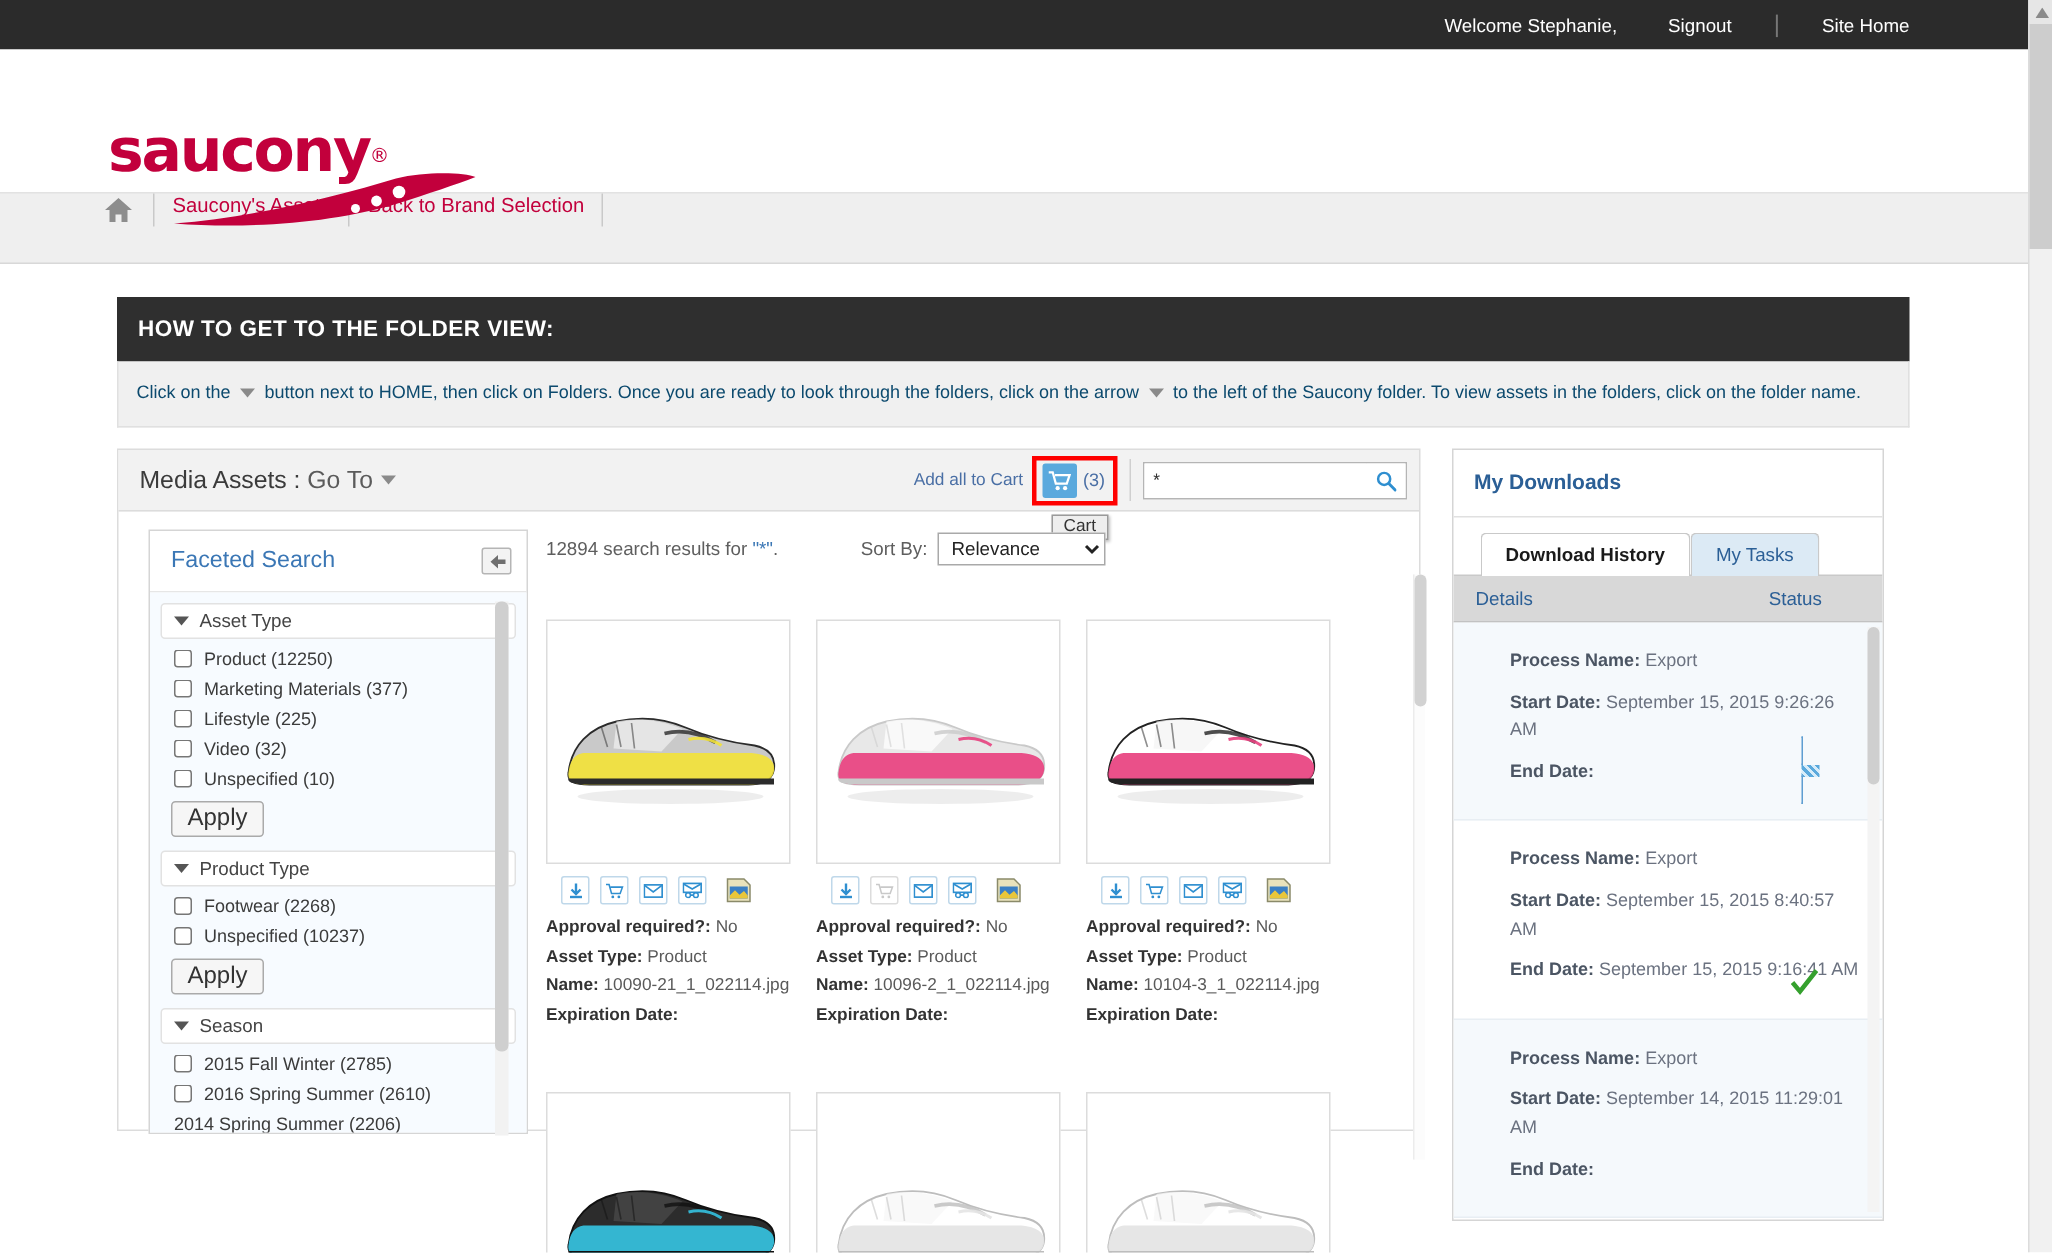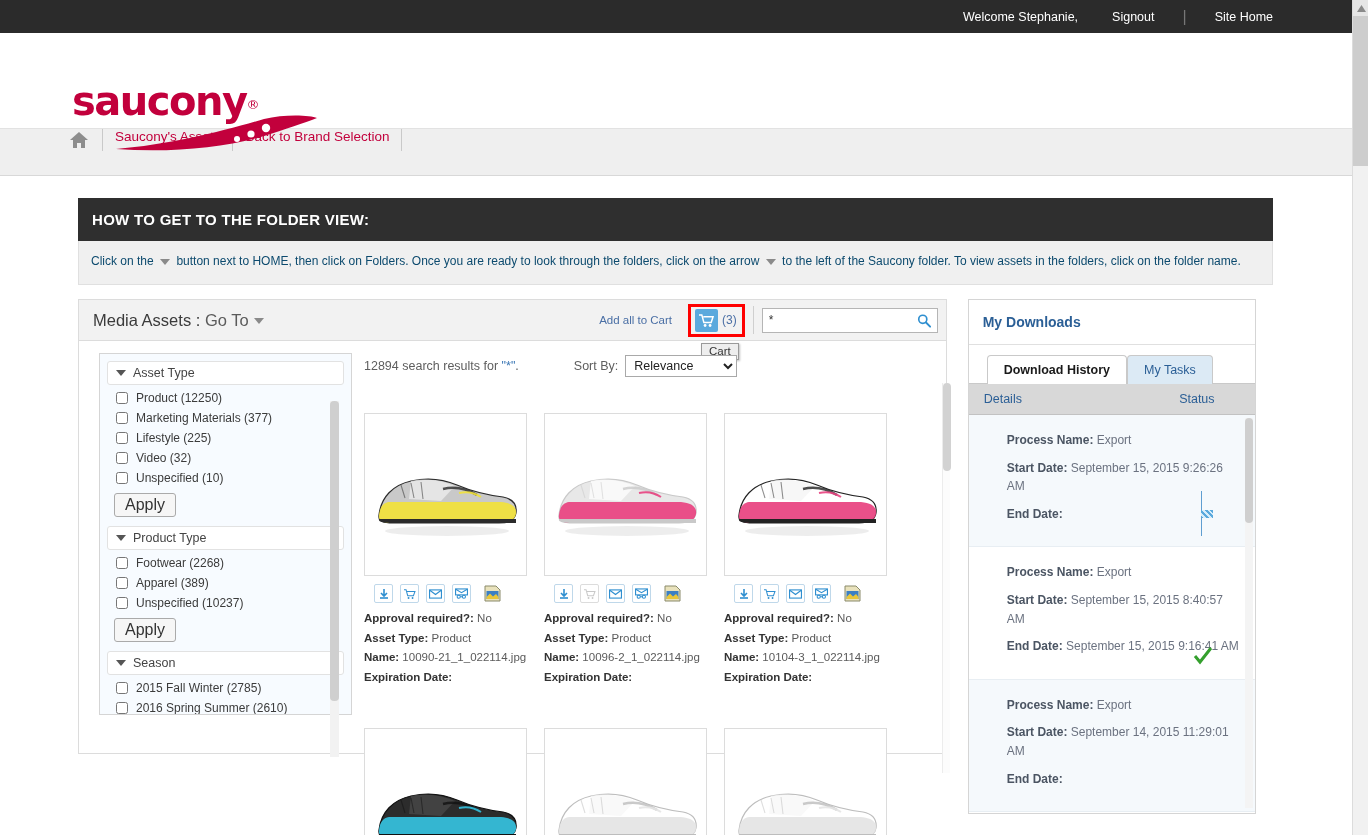--- a/index.html
+++ b/index.html
@@ -74,21 +74,21 @@
     display:flex; align-items:center; padding:0 8px 0 14px;
   }
   .assets-title { font-size:16.5px; color:#3b3b3b; }
   .assets-title .goto { color:#5b5b5b; }
   .caret-down {
     display:inline-block; width:0;height:0;
     border-left:5px solid transparent;border-right:5px solid transparent;
     border-top:6px solid #8a8a8a; margin-left:5px; vertical-align:middle;
   }
   .head-right { margin-left:auto; display:flex; align-items:center; }
-  .addall { font-size:11.5px; color:#4a6fa5; text-decoration:none; margin-right:16px; }
+  .addall { font-size:11.5px; color:#4a6fa5; text-decoration:none; margin-right:6px; }
   .cart-box {
     border:3px solid #ff0000; padding:2px 5px 2px 4px;
     display:flex; align-items:center; gap:4px; position:relative;
   }
   .cart-ico {
     width:23px;height:23px;background:#5aa9dd;border-radius:2px;
     display:flex;align-items:center;justify-content:center;
   }
   .cart-count { font-size:12px; color:#4a6fa5; }
   .cart-tip {
@@ -282,20 +282,28 @@
               </svg>
           </button>
         </span>
       </span>
     </div>
 
     <div class="assets-body">
 
       <div class="facet-col">
         <div class="facet-box">
+          <div class="facet-head">
+            <span class="facet-title">Faceted Search</span>
+            <span class="collapse-btn">
+              <svg width="13" height="11" viewBox="0 0 13 11">
+                  <path d="M7 1 L2 5.5 L7 10 V7 H12 V4 H7 Z" fill="#6f6f6f"></path>
+                </svg>
+            </span>
+          </div>
           <div class="facet-scroll" id="facet-scroll"><div class="facet-group-head">
                 <span class="g-tri"></span>
                 <span>Asset Type</span>
               </div><label class="facet-item">
                 <input type="checkbox" style="">
                 <span>Product (12250)</span>
               </label><label class="facet-item">
                 <input type="checkbox" style="">
                 <span>Marketing Materials (377)</span>
               </label><label class="facet-item">
@@ -306,23 +314,20 @@
                 <span>Video (32)</span>
               </label><label class="facet-item">
                 <input type="checkbox" style="">
                 <span>Unspecified (10)</span>
               </label><button class="apply-btn">Apply</button><div class="facet-group-head">
                 <span class="g-tri"></span>
                 <span>Product Type</span>
               </div><label class="facet-item">
                 <input type="checkbox" style="">
                 <span>Footwear (2268)</span>
-              </label><label class="facet-item">
-                <input type="checkbox" style="">
-                <span>Apparel (389)</span>
               </label><label class="facet-item">
                 <input type="checkbox" style="">
                 <span>Unspecified (10237)</span>
               </label><button class="apply-btn">Apply</button><div class="facet-group-head">
                 <span class="g-tri"></span>
                 <span>Season</span>
               </div><label class="facet-item">
                 <input type="checkbox" style="">
                 <span>2015 Fall Winter (2785)</span>
               </label><label class="facet-item">

